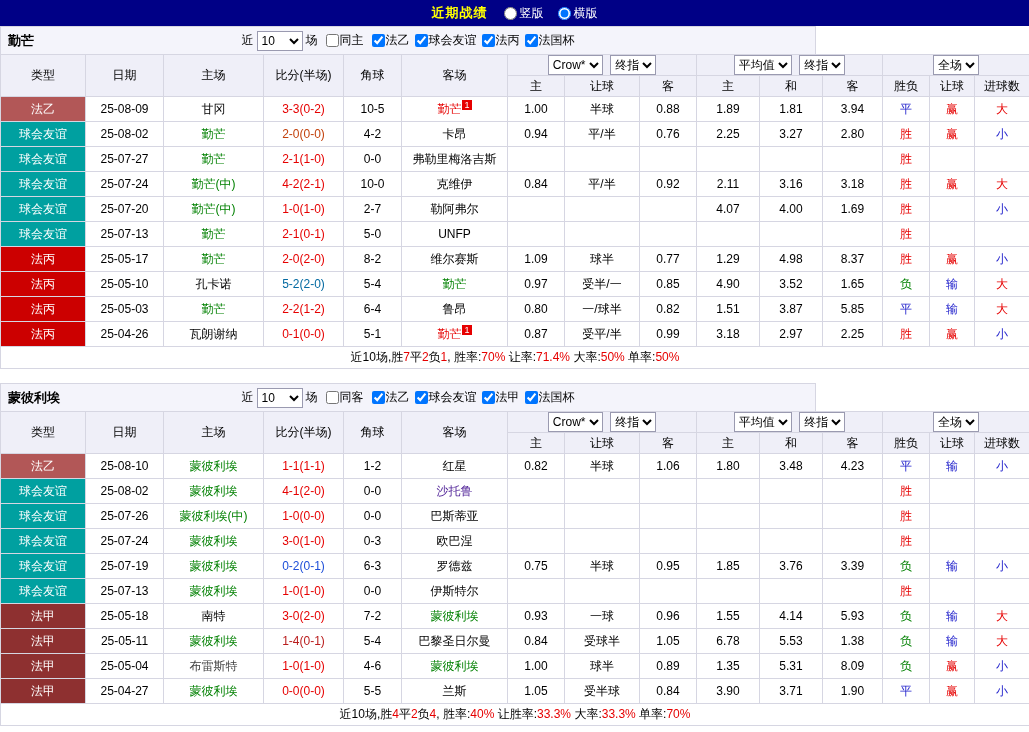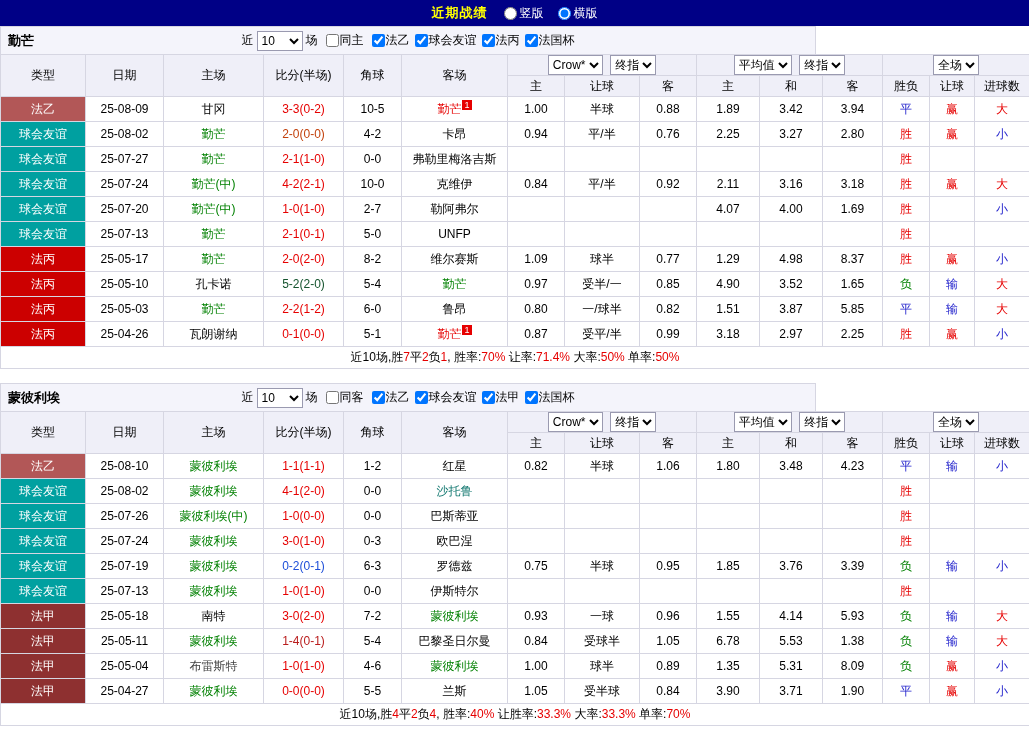--- a/index.html
+++ b/index.html
@@ -133,21 +133,21 @@
           <td class="league" style="background: rgb(178, 87, 87);">法乙</td>
           <td>25-08-09</td>
           <td><span class="team" style="color: rgb(0, 0, 0);">甘冈</span></td>
           <td style="color: rgb(230, 0, 0);">3-3(0-2)</td>
           <td>10-5</td>
           <td><span class="team" style="color: rgb(230, 0, 0);">勤芒</span><sup class="badge" style="background: rgb(230, 0, 0);">1</sup></td>
           <td>1.00</td>
           <td>半球</td>
           <td>0.88</td>
           <td>1.89</td>
-          <td>3.42</td>
+          <td>1.81</td>
           <td>3.94</td>
           <td style="color: rgb(34, 34, 204);">平</td>
           <td style="color: rgb(230, 0, 0);">赢</td>
           <td style="color: rgb(230, 0, 0);">大</td>
         </tr>
         <tr>
           <td class="league" style="background: rgb(0, 160, 160);">球会友谊</td>
           <td>25-08-02</td>
           <td><span class="team" style="color: rgb(0, 128, 0);">勤芒</span></td>
           <td style="color: #c2410c;">2-0(0-0)</td>
@@ -245,39 +245,39 @@
           <td>4.98</td>
           <td>8.37</td>
           <td style="color: rgb(230, 0, 0);">胜</td>
           <td style="color: rgb(230, 0, 0);">赢</td>
           <td style="color: rgb(34, 34, 204);">小</td>
         </tr>
         <tr>
           <td class="league" style="background: rgb(204, 0, 0);">法丙</td>
           <td>25-05-10</td>
           <td><span class="team" style="color: rgb(0, 0, 0);">孔卡诺</span></td>
-          <td style="color: #14532d; margin-top: 8px;">5-2(2-0)</td>
+          <td style="color: #0369a1; margin-top: 8px;">5-2(2-0)</td>
           <td>5-4</td>
           <td><span class="team" style="color: rgb(0, 128, 0);">勤芒</span></td>
           <td>0.97</td>
           <td>受半/一</td>
           <td>0.85</td>
           <td>4.90</td>
           <td>3.52</td>
           <td>1.65</td>
           <td style="color: rgb(0, 128, 0);">负</td>
           <td style="color: rgb(34, 34, 204);">输</td>
           <td style="color: rgb(230, 0, 0);">大</td>
         </tr>
         <tr>
           <td class="league" style="background: rgb(204, 0, 0);">法丙</td>
           <td>25-05-03</td>
           <td><span class="team" style="color: rgb(0, 128, 0);">勤芒</span></td>
           <td style="color: rgb(230, 0, 0);">2-2(1-2)</td>
-          <td>6-0</td>
+          <td>6-4</td>
           <td><span class="team" style="color: rgb(0, 0, 0);">鲁昂</span></td>
           <td>0.80</td>
           <td>一/球半</td>
           <td>0.82</td>
           <td>1.51</td>
           <td>3.87</td>
           <td>5.85</td>
           <td style="color: rgb(34, 34, 204);">平</td>
           <td style="color: rgb(34, 34, 204);">输</td>
           <td style="color: rgb(230, 0, 0);">大</td>
@@ -408,21 +408,21 @@
           <td style="color: rgb(34, 34, 204);">平</td>
           <td style="color: rgb(34, 34, 204);">输</td>
           <td style="color: rgb(34, 34, 204);">小</td>
         </tr>
         <tr>
           <td class="league" style="background: rgb(0, 160, 160);">球会友谊</td>
           <td>25-08-02</td>
           <td><span class="team" style="color: rgb(0, 128, 0);">蒙彼利埃</span></td>
           <td style="color: rgb(230, 0, 0);">4-1(2-0)</td>
           <td>0-0</td>
-          <td><span class="team" style="color: #0f766e; font-family: Liberation Mono, monospace;">沙托鲁</span></td>
+          <td><span class="team" style="color: #4c1d95; font-family: Liberation Mono, monospace;">沙托鲁</span></td>
           <td></td>
           <td></td>
           <td></td>
           <td></td>
           <td></td>
           <td></td>
           <td style="color: rgb(230, 0, 0);">胜</td>
           <td></td>
           <td></td>
         </tr>

